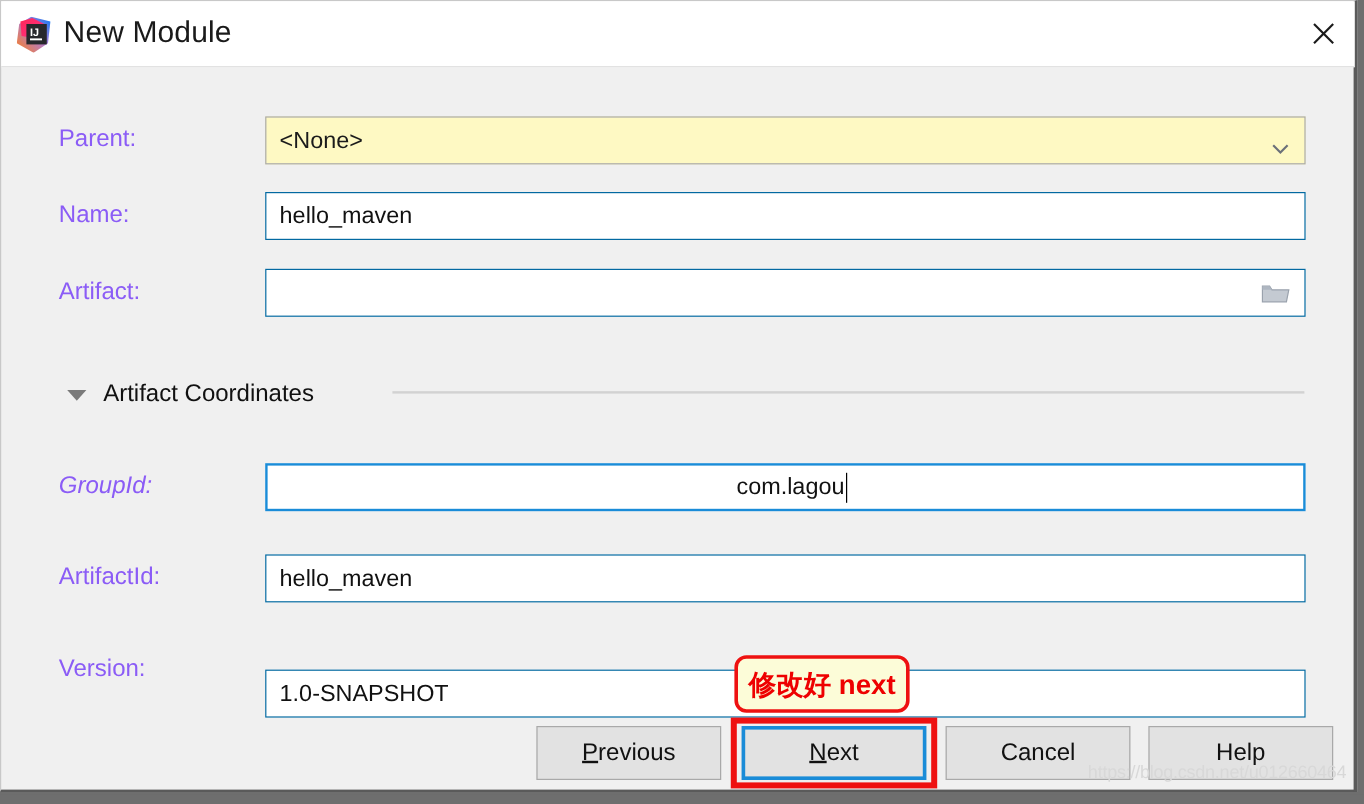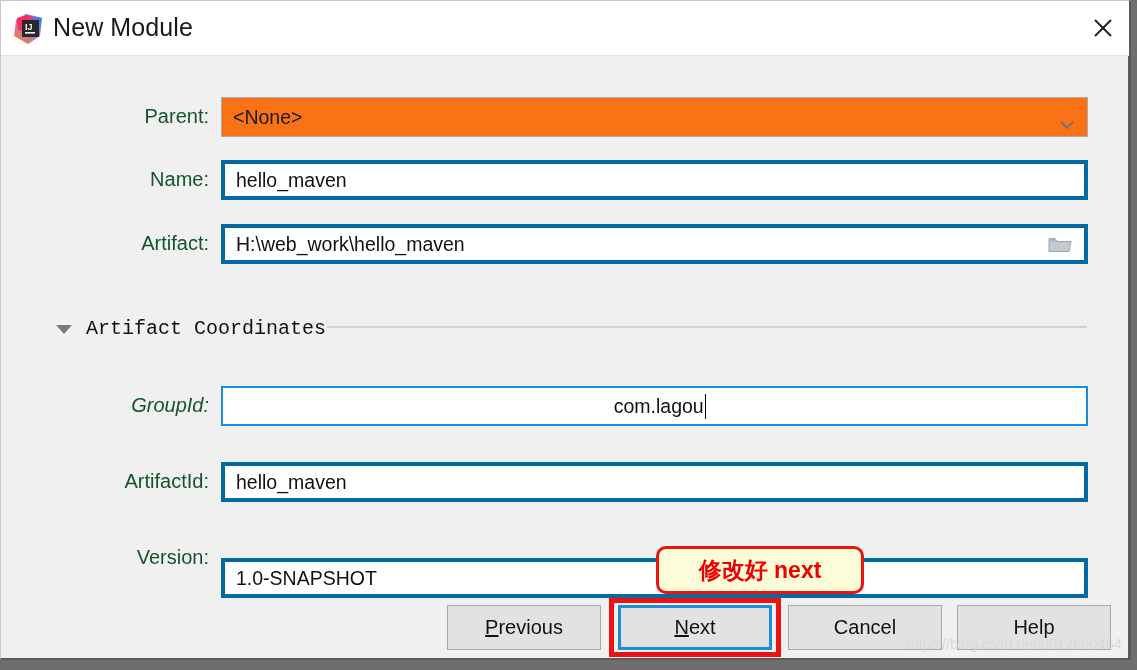--- a/index.html
+++ b/index.html
@@ -50,39 +50,38 @@
     width: 52px; height: 54px;
     display: flex; align-items: center; justify-content: center;
     cursor: default;
   }
   #close-btn svg { display: block; }
 
   
   .row-label {
     position: absolute;
     font-size: 20px;
-    color: #14532d;
-    text-align: right;
+    color: #8b5cf6;
     white-space: nowrap;
   }
   .field {
     position: absolute;
     left: 220px;
     width: 867px;
     height: 40px;
     background: #ffffff;
-    border: 4px solid #0369a1;
+    border: 1px solid #0369a1;
     font-size: 19.5px;
     color: #111;
     display: flex;
     align-items: center;
     padding-left: 11px;
   }
   .field.disabled {
-    background: #f97316;
+    background: #fef9c3;
     border: 1px solid #aaaaaa;
     color: #1b1b1b;
   }
   .field.focused {
     border: 2px solid #1a8cd8;
     justify-content: center;
   }
   .field-text { white-space: nowrap; }
 
   .chevron {
@@ -119,21 +118,20 @@
     border-left: 8px solid transparent;
     border-right: 8px solid transparent;
     border-top: 9px solid #7a7a7a;
     margin-right: 14px;
     margin-top: 2px;
   }
   #section-title {
     font-size: 20px;
     color: #111;
     white-space: nowrap;
-    font-family: Liberation Mono, monospace;
   }
   #section-line {
     position: absolute;
     left: 326px; top: 325px;
     width: 760px; height: 2px;
     background: #d2d2d2;
   }
 
   
   .btn {
@@ -162,33 +160,32 @@
     left: 608px; top: 597px;
     width: 172px; height: 59px;
     border: 5px solid #ee1111;
     pointer-events: none;
   }
 
   
   #annot-callout {
     position: absolute;
     left: 611px; top: 545px;
-    width: 208px; height: 48px;
+    width: 146px; height: 48px;
     background: #fcfcd8;
     border: 3px solid #ee1111;
     border-radius: 10px;
     display: flex;
     align-items: center;
     justify-content: center;
     color: #ee0000;
     font-size: 23px;
     font-weight: bold;
     white-space: nowrap;
     z-index: 5;
-    margin-left: 44px;
   }
 
   
   #watermark {
     position: absolute;
     right: 6px; bottom: 6px;
     font-size: 15px;
     color: #d8d8d8;
     white-space: nowrap;
     letter-spacing: -0.2px;
@@ -250,21 +247,20 @@
     </span>
   </div>
 
   <div class="row-label" style="left:48px; top:167px; width:160px;">Name:</div>
   <div class="field" style="top:159px;">
     <span class="field-text">hello_maven</span>
   </div>
 
   <div class="row-label" style="left:48px; top:231px; width:160px;">Artifact:</div>
   <div class="field" style="top:223px;">
-    <span class="field-text">H:\web_work\hello_maven</span>
     <span class="folder-ico">
       <svg width="24" height="19" viewBox="0 0 24 19">
         <path d="M1,4 L1,17 L21,17 L23,7 L9,7 L7,4 Z" fill="#c4cad2" stroke="#9aa2ad" stroke-width="1"></path>
         <path d="M1,4 L7,4 L9,7 L1,7 Z" fill="#aeb6c1"></path>
       </svg>
     </span>
   </div>
 
   <div id="section-header">
     <div id="section-triangle"></div>

